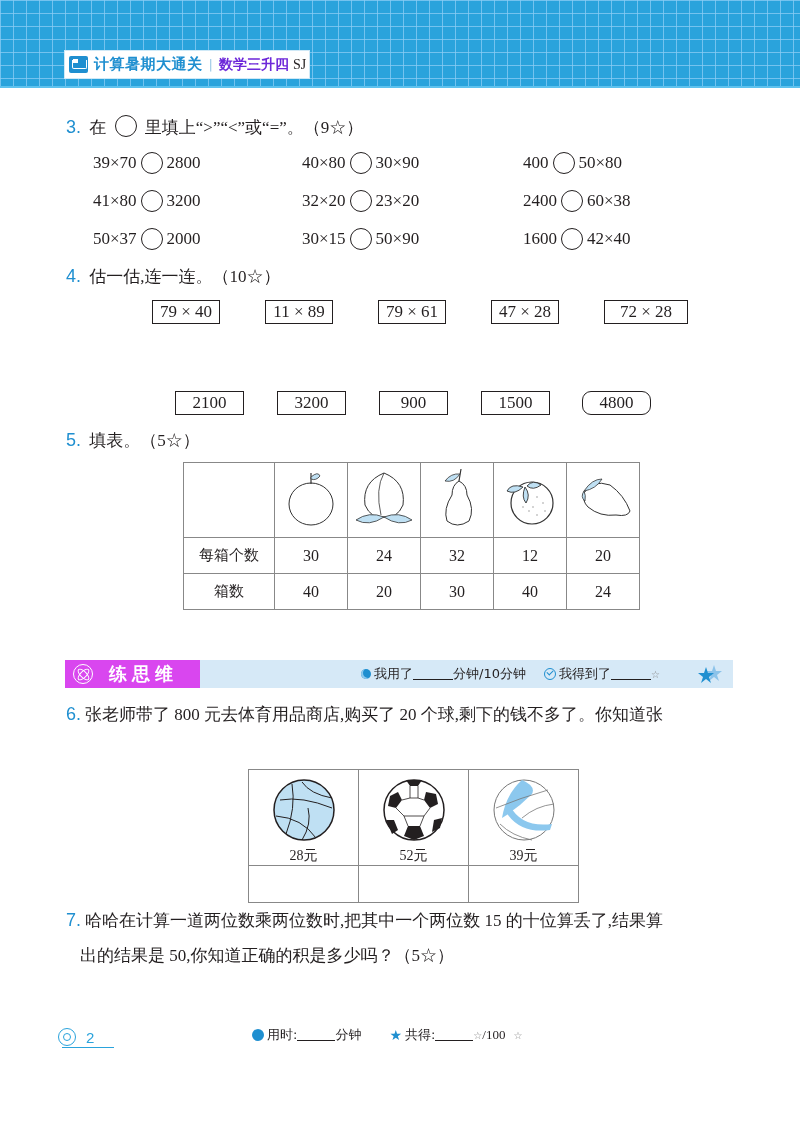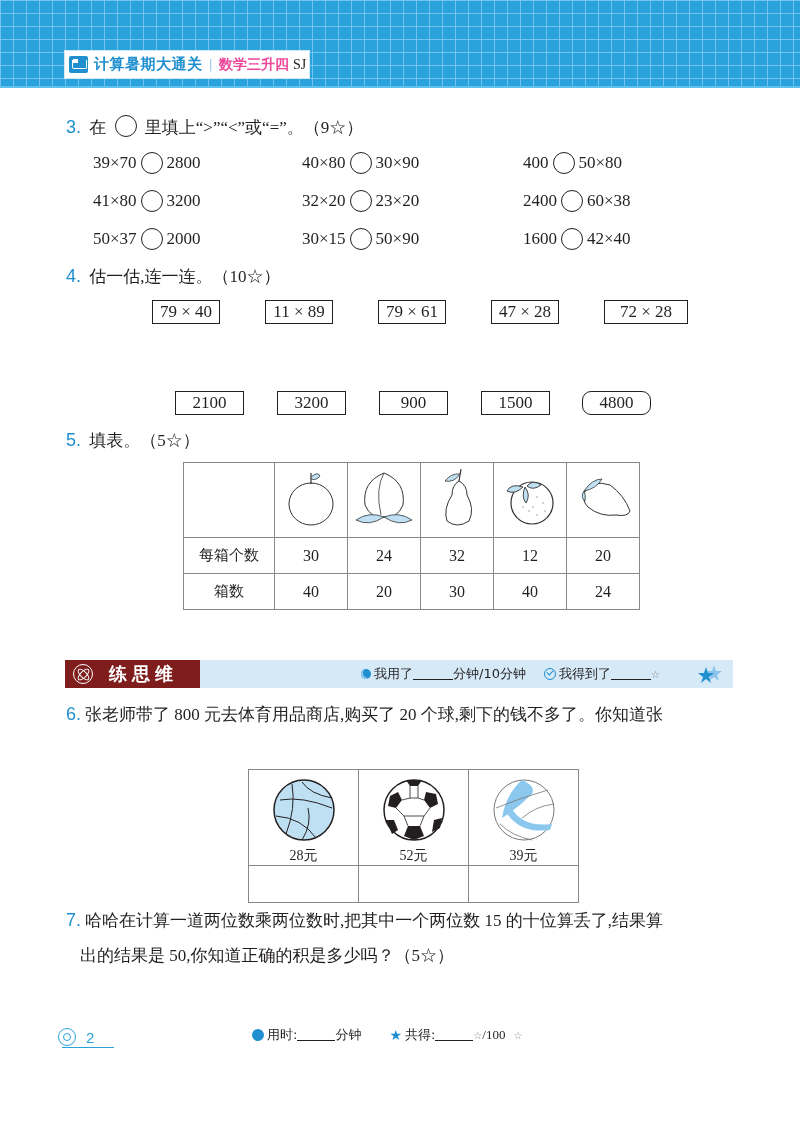--- a/index.html
+++ b/index.html
@@ -19,21 +19,21 @@
   .header-label {
     position: absolute; left: 65px; top: 51px; height: 27px; width: 244px;
     background: #fff; display: flex; align-items: center; padding-left: 4px;
     box-shadow: 0 0 0 1px #cfe9f7;
   }
   .book-icon { width: 19px; height: 17px; background: #1f8fd0; border-radius: 2px; margin-right: 6px; position: relative; }
   .book-icon::before { content: ""; position: absolute; left: 3px; top: 4px; width: 13px; height: 8px; border: 1.5px solid #fff; border-top: none; border-radius: 0 0 2px 2px; }
   .book-icon::after { content: ""; position: absolute; left: 4px; top: 3px; width: 5px; height: 4px; background: #fff; }
   .brand { font-family: "DejaVu Sans", sans-serif; color: #1f8fd0; font-size: 15px; font-weight: bold; letter-spacing: 0.5px; }
   .sep { color: #9cc9e6; margin: 0 6px; font-family: "DejaVu Sans", sans-serif; font-size: 13px; }
-  .subject { font-family: "DejaVu Sans", sans-serif; color: #ec4899; font-size: 14px; font-weight: bold; }
+  .subject { font-family: "DejaVu Sans", sans-serif; color: #6d28d9; font-size: 14px; font-weight: bold; }
   .subject-code { font-family: "Liberation Serif", serif; font-size: 14px; margin-left: 4px; }
 
   .qnum { color: #1f8fd0; font-family: "Liberation Sans", sans-serif; font-size: 18px; margin-right: 4px; }
   .qtitle { position: absolute; font-size: 17px; line-height: 24px; white-space: nowrap; }
 
   
   .cmp { position: absolute; font-size: 17px; display: flex; align-items: center; white-space: nowrap; }
   .circle { display: inline-block; width: 22px; height: 22px; border: 1.4px solid #231f20; border-radius: 50%; margin: 0 4px; }
   .title-circle { display: inline-block; width: 22px; height: 22px; border: 1.4px solid #231f20; border-radius: 50%; vertical-align: -4px; margin: 0 4px; }
 
@@ -43,21 +43,21 @@
   
   table.fruit { position: absolute; left: 183px; top: 462px; border-collapse: collapse; border: 1.5px solid #231f20; }
   table.fruit td { border: 1px solid #888; text-align: center; font-size: 16px; }
   table.fruit td.rowhead { width: 91px; font-family: "DejaVu Sans", sans-serif; font-size: 15px; }
   table.fruit td.val { width: 73px; }
   table.fruit tr.imgrow td { height: 75px; }
   table.fruit tr.datarow td { height: 36px; }
 
   
   .section-bar { position: absolute; left: 65px; top: 660px; width: 668px; height: 28px; background: #d6e9f7; }
-  .section-tag { position: absolute; left: 0; top: 0; width: 135px; height: 28px; background: #7f1d1d; display: flex; align-items: center; padding-left: 8px; }
+  .section-tag { position: absolute; left: 0; top: 0; width: 135px; height: 28px; background: #d946ef; display: flex; align-items: center; padding-left: 8px; }
   .atom-icon { width: 20px; height: 20px; border: 1.5px solid #fff; border-radius: 50%; position: relative; margin-right: 16px; }
   .atom-icon::before, .atom-icon::after { content: ""; position: absolute; left: 2px; top: 6px; width: 13px; height: 5px; border: 1.2px solid #fff; border-radius: 50%; transform: rotate(45deg); }
   .atom-icon::after { transform: rotate(-45deg); }
   .section-title { color: #fff; font-family: "DejaVu Sans", sans-serif; font-size: 18px; font-weight: bold; letter-spacing: 5px; }
   .section-meta { position: absolute; left: 296px; top: 0; height: 28px; display: flex; align-items: center; font-family: "DejaVu Sans", sans-serif; font-size: 13px; color: #231f20; white-space: nowrap; }
   .drop-icon { width: 10px; height: 10px; border-radius: 50%; background: #1f8fd0; margin-right: 3px; box-shadow: inset 2px -1px 0 #8cc8ee; }
   .check-icon { width: 12px; height: 12px; border-radius: 50%; border: 1.5px solid #1f8fd0; margin: 0 3px 0 18px; position: relative; }
   .check-icon::after { content: ""; position: absolute; left: 2px; top: 1px; width: 5px; height: 3px; border-left: 1.5px solid #1f8fd0; border-bottom: 1.5px solid #1f8fd0; transform: rotate(-45deg); }
   .blank { display: inline-block; border-bottom: 1px solid #231f20; height: 12px; }
   .stars-icon { position: absolute; right: 10px; top: 3px; width: 26px; height: 22px; }

